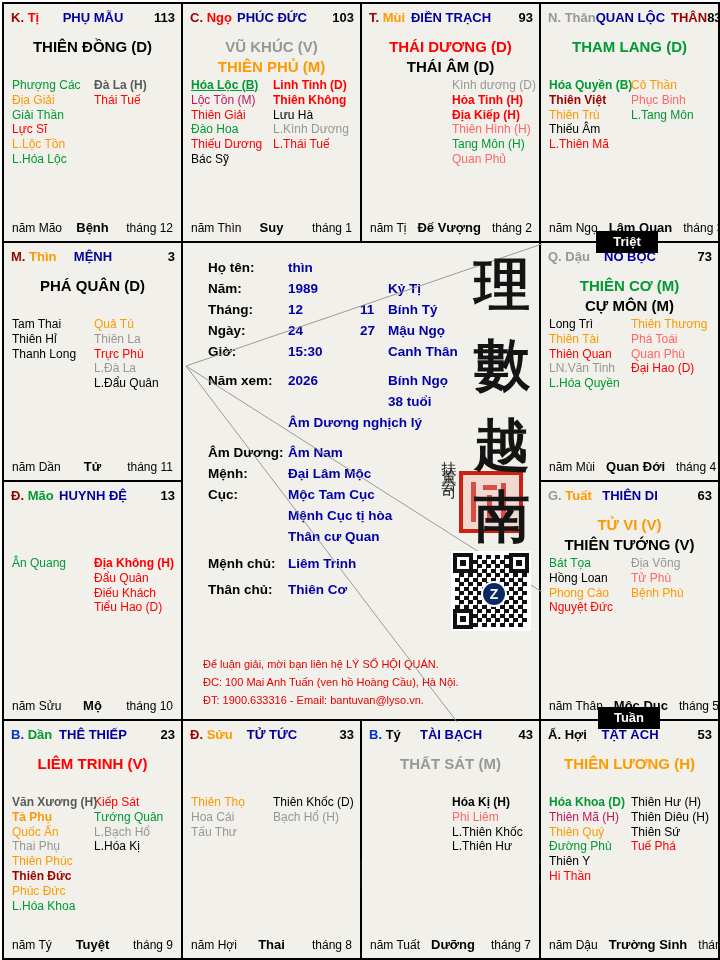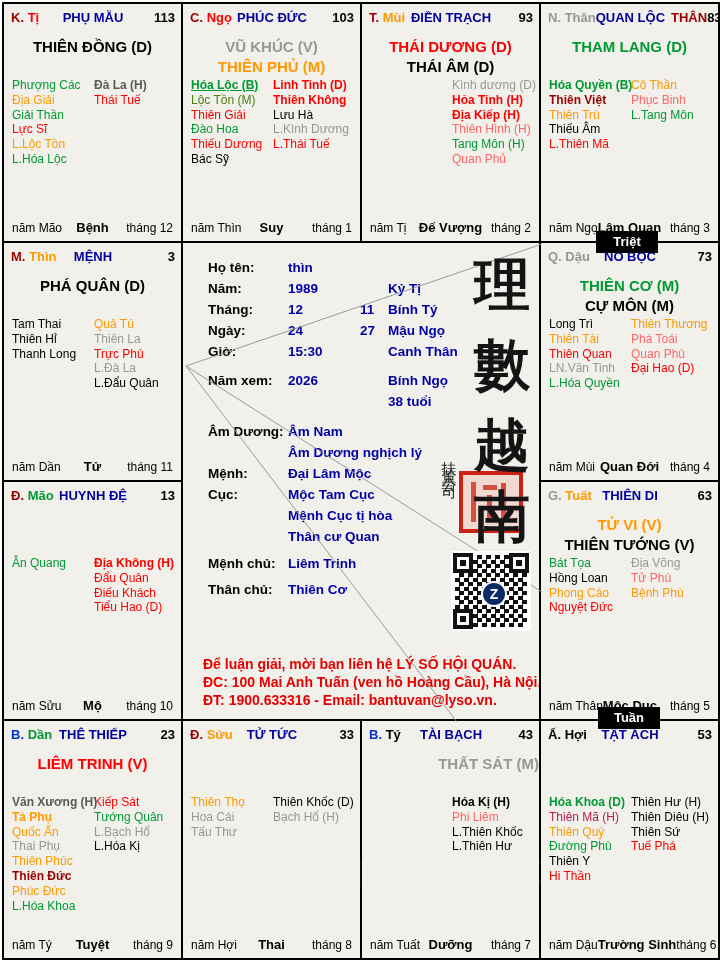--- a/index.html
+++ b/index.html
@@ -13,34 +13,34 @@
     grid-template-columns:1fr auto 1fr;font-size:13px;font-weight:bold;white-space:nowrap;}
   .hdr .sb{justify-self:start;}
   .hdr .nm{color:#0000A0;justify-self:center;}
   .hdr .nm .nm2{margin-left:6px;color:#990000;}
   .hdr .no{justify-self:end;color:#000;}
   .mains{position:absolute;top:33px;left:0;right:0;text-align:center;font-weight:bold;
     font-size:15px;line-height:20px;white-space:nowrap;}
   .col{position:absolute;top:74px;font-size:12px;line-height:14.8px;white-space:nowrap;}
   .colL{left:8px;} .colR{left:90px;}
   .foot{position:absolute;bottom:6px;left:8px;right:8px;display:grid;
-    grid-template-columns:1fr auto 1fr;align-items:baseline;font-size:12px;white-space:nowrap;}
+    grid-template-columns:1fr auto 1fr;align-items:baseline;font-size:12px;white-space:nowrap;gap:11px;}
   .foot .fy{justify-self:start;} .foot .fs{justify-self:center;font-weight:bold;font-size:13px;}
   .foot .fm{justify-self:end;}
   
   .ccenter{background:#f1f0ea;}
   .info{position:absolute;left:25px;top:14px;width:330px;font-size:13.5px;font-weight:bold;}
   .irow{display:flex;height:21px;align-items:center;}
   .irow .lbl{width:80px;color:#000;}
   .irow .v1{width:72px;color:#0000A8;}
   .irow .v2{width:28px;color:#0000A8;}
   .irow .v3{color:#0000A8;}
   .g5{margin-top:5px;} .g6{margin-top:6px;} .g8{margin-top:8px;} .g9{margin-top:9px;}
   .contact{position:absolute;left:20px;top:412px;width:330px;color:#E60000;
-    font-weight:bold;font-size:14px;line-height:18px;white-space:nowrap;}
+    font-weight:normal;font-size:11px;line-height:18px;white-space:nowrap;}
   
   .cchar{position:absolute;left:286px;width:66px;text-align:center;font-size:56px;
     line-height:60px;color:#141414;font-weight:bold;z-index:3;}
   .seal{position:absolute;left:276px;top:228px;width:64px;height:62px;z-index:2;
     border:4px solid #cc2211;background:rgba(235,80,50,.14);box-sizing:border-box;}
   .seal i{position:absolute;background:#cc2211;opacity:.75;}
   .sidetxt{position:absolute;left:256px;top:206px;font-size:15px;color:#222;
     writing-mode:vertical-rl;letter-spacing:8px;z-index:3;}
   .qr{position:absolute;left:268px;top:308px;width:80px;height:80px;background:#fff;
     z-index:3;border:2px solid #fff;box-sizing:border-box;}
@@ -108,21 +108,21 @@
         <span class="sb"><span style="color: rgb(153, 0, 0);">C. </span><span style="color: rgb(255, 0, 0);">Ngọ</span></span>
         <span class="nm">PHÚC ĐỨC</span>
         <span class="no">103</span>
       </div>
       <div class="mains">
         <div style="color: rgb(151, 151, 151);">VŨ KHÚC (V)</div>
         <div style="color: rgb(255, 153, 0);">THIÊN PHỦ (M)</div>
       </div>
       <div class="col colL">
         <div style="color: rgb(0, 153, 51); font-weight: bold; text-decoration: underline;">Hóa Lộc (B)</div>
-        <div style="color: #4d7c0f;">Lộc Tồn (M)</div>
+        <div style="color: #be185d;">Lộc Tồn (M)</div>
         <div style="color: rgb(255, 0, 0);">Thiên Giải</div>
         <div style="color: rgb(0, 153, 51);">Đào Hoa</div>
         <div style="color: rgb(255, 0, 0);">Thiếu Dương</div>
         <div style="color: rgb(0, 0, 0);">Bác Sỹ</div>
       </div>
       <div class="col colR">
         <div style="color: rgb(255, 0, 0); font-weight: bold;">Linh Tinh (D)</div>
         <div style="color: rgb(255, 0, 0); font-weight: bold;">Thiên Không</div>
         <div style="color: rgb(0, 0, 0);">Lưu Hà</div>
         <div style="color: rgb(151, 151, 151);">L.Kình Dương</div>
@@ -342,39 +342,42 @@
         <span class="fm">tháng 8</span>
       </div>
     </div>
   <div class="cell" style="grid-area:4/3">
       <div class="hdr">
         <span class="sb"><span style="color: rgb(0, 51, 204);">B. </span><span style="color: rgb(0, 0, 0);">Tý</span></span>
         <span class="nm">TÀI BẠCH</span>
         <span class="no">43</span>
       </div>
       <div class="mains">
-        <div style="color: rgb(151, 151, 151); text-align: right;">THẤT SÁT (M)</div>
+        <div style="color: rgb(151, 151, 151);">THẤT SÁT (M)</div>
       </div>
       <div class="col colR">
         <div style="color: rgb(0, 0, 0); font-weight: bold;">Hóa Kị (H)</div>
         <div style="color: rgb(255, 102, 102);">Phi Liêm</div>
         <div style="color: rgb(0, 0, 0);">L.Thiên Khốc</div>
         <div style="color: rgb(0, 0, 0);">L.Thiên Hư</div>
       </div>
       <div class="foot">
         <span class="fy">năm Tuất</span>
         <span class="fs">Dưỡng</span>
         <span class="fm">tháng 7</span>
       </div>
     </div>
   <div class="cell" style="grid-area:4/4">
       <div class="hdr">
         <span class="sb"><span style="color: rgb(0, 0, 0);">Ấ. </span><span style="color: rgb(0, 0, 0);">Hợi</span></span>
         <span class="nm">TẬT ÁCH</span>
         <span class="no">53</span>
+      </div>
+      <div class="mains">
+        <div style="color: rgb(255, 153, 0);">THIÊN LƯƠNG (H)</div>
       </div>
       <div class="col colL">
         <div style="color: rgb(0, 153, 51); font-weight: bold;">Hóa Khoa (D)</div>
         <div style="color: #be185d;">Thiên Mã (H)</div>
         <div style="color: rgb(255, 153, 0);">Thiên Quý</div>
         <div style="color: rgb(0, 153, 51);">Đường Phù</div>
         <div style="color: rgb(0, 0, 0);">Thiên Y</div>
         <div style="color: rgb(255, 0, 0);">Hi Thần</div>
       </div>
       <div class="col colR">
@@ -425,27 +428,27 @@
           <span class="v1">2026</span>
           <span class="v2"></span>
           <span class="v3">Bính Ngọ</span>
         </div>
       <div class="irow">
           <span class="lbl"></span>
           <span class="v1"></span>
           <span class="v2"></span>
           <span class="v3">38 tuổi</span>
         </div>
+      <div class="irow">
+          <span class="lbl"></span>
+          <span class="v3">Âm Dương nghịch lý</span>
+        </div>
       <div class="irow g9">
           <span class="lbl">Âm Dương:</span>
           <span class="v3">Âm Nam</span>
-        </div>
-      <div class="irow">
-          <span class="lbl"></span>
-          <span class="v3">Âm Dương nghịch lý</span>
         </div>
       <div class="irow">
           <span class="lbl">Mệnh:</span>
           <span class="v3">Đại Lâm Mộc</span>
         </div>
       <div class="irow">
           <span class="lbl">Cục:</span>
           <span class="v3">Mộc Tam Cục</span>
         </div>
       <div class="irow">

